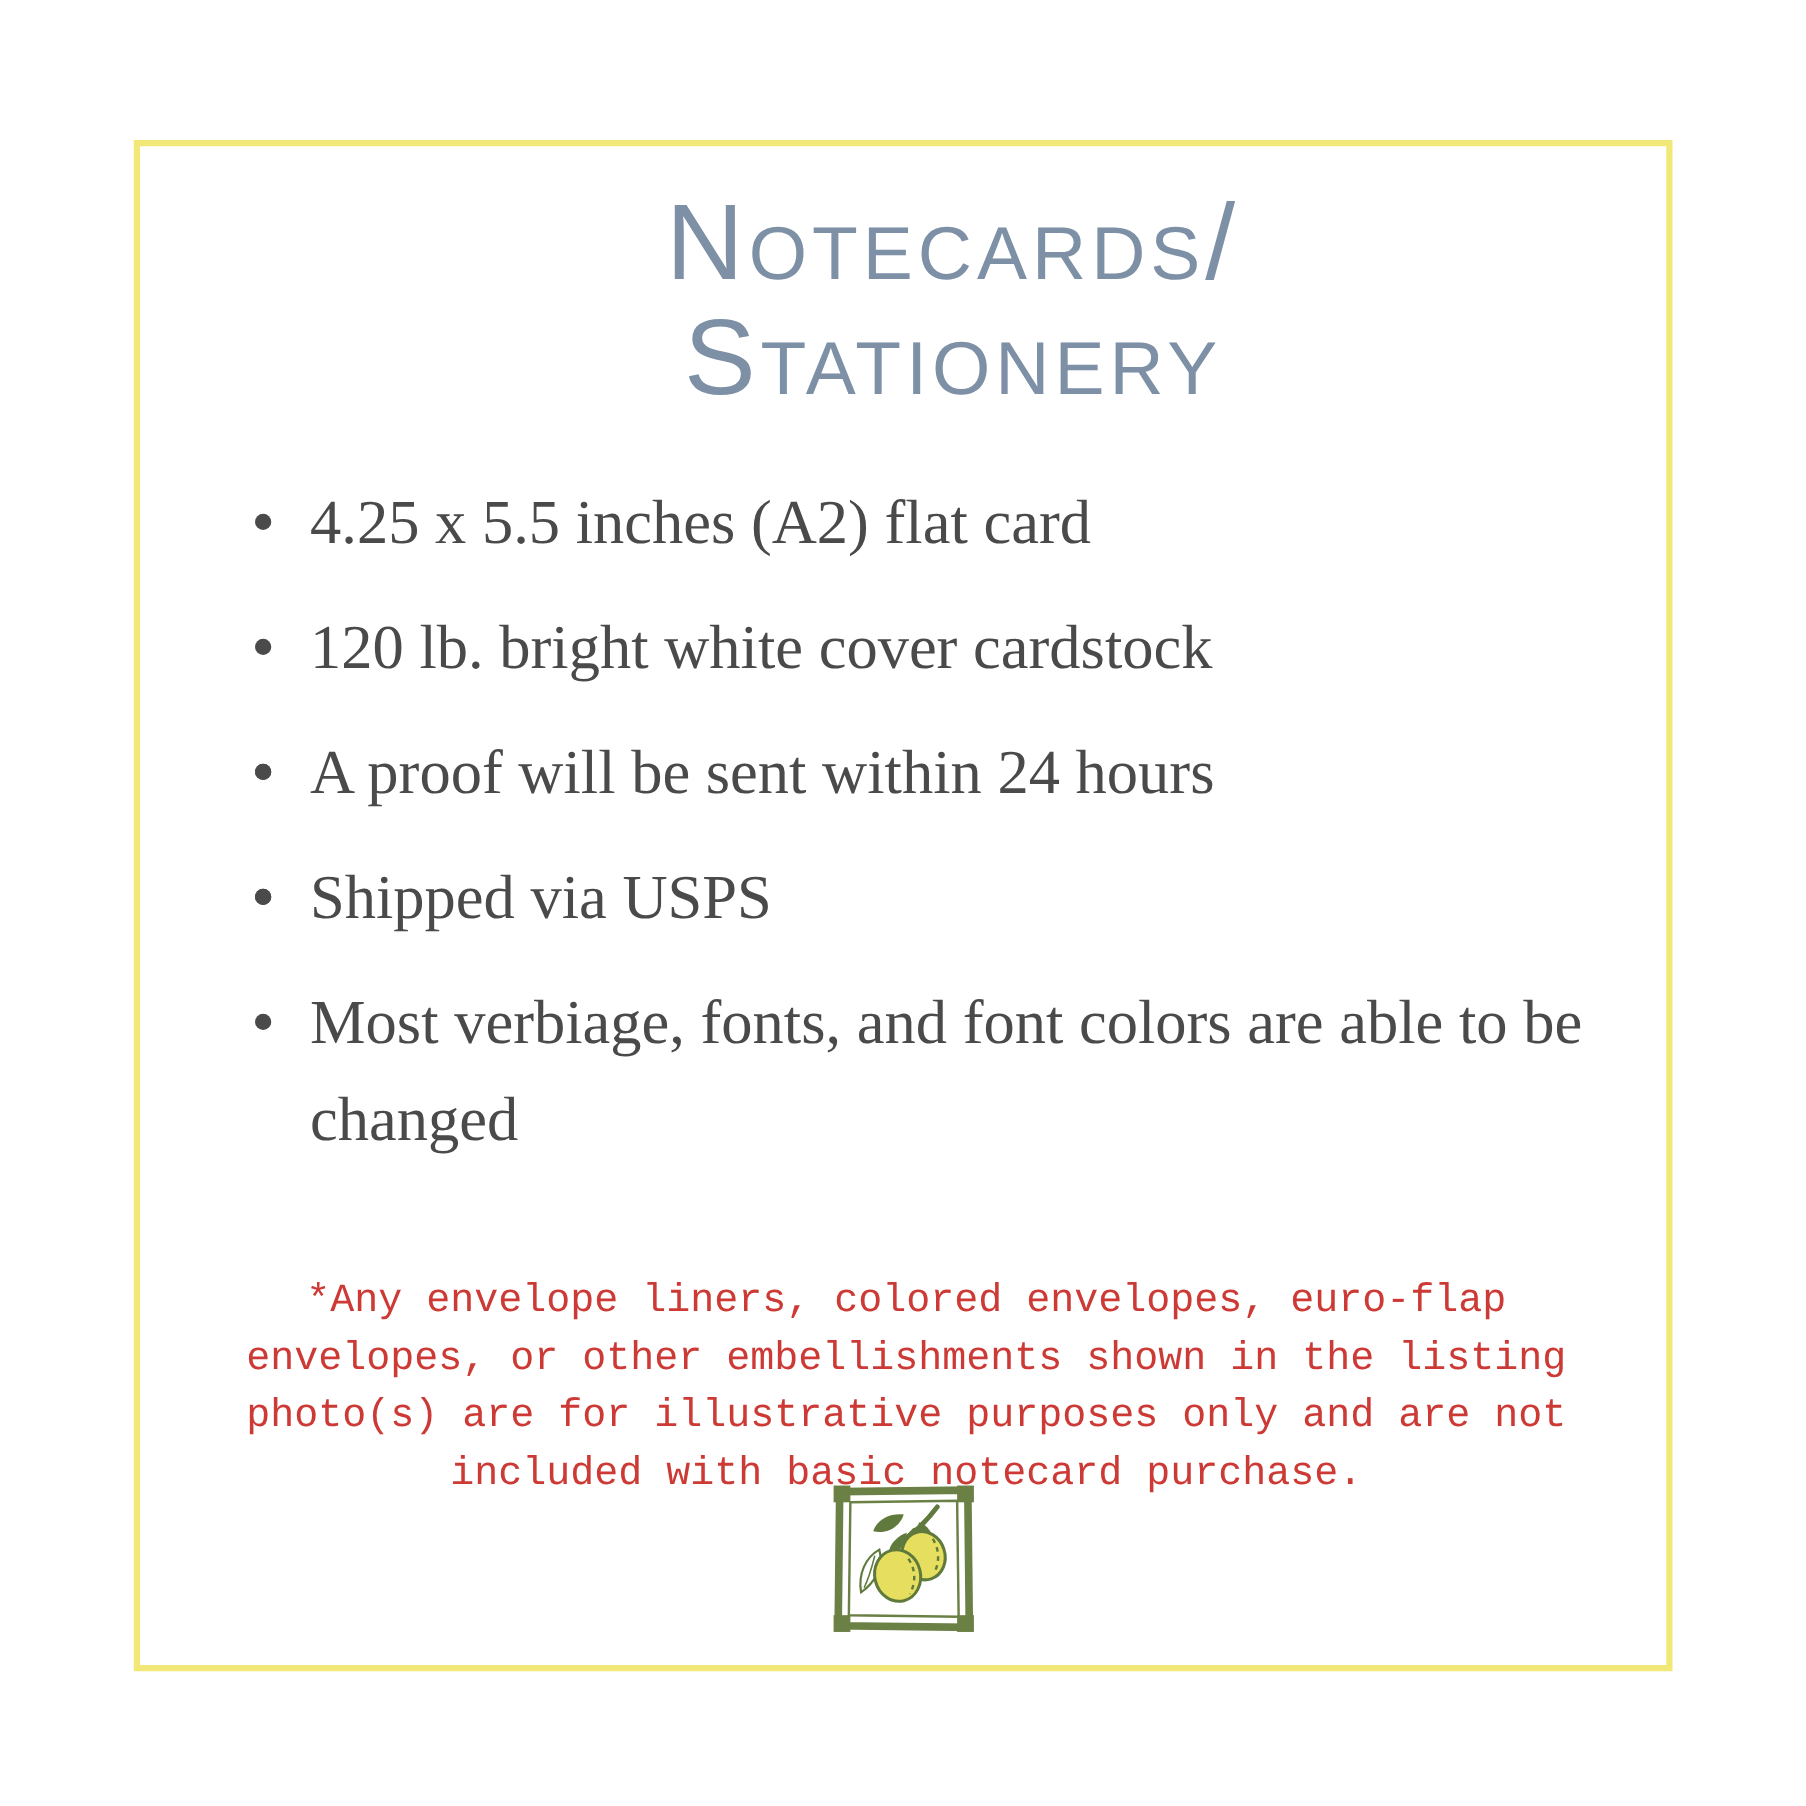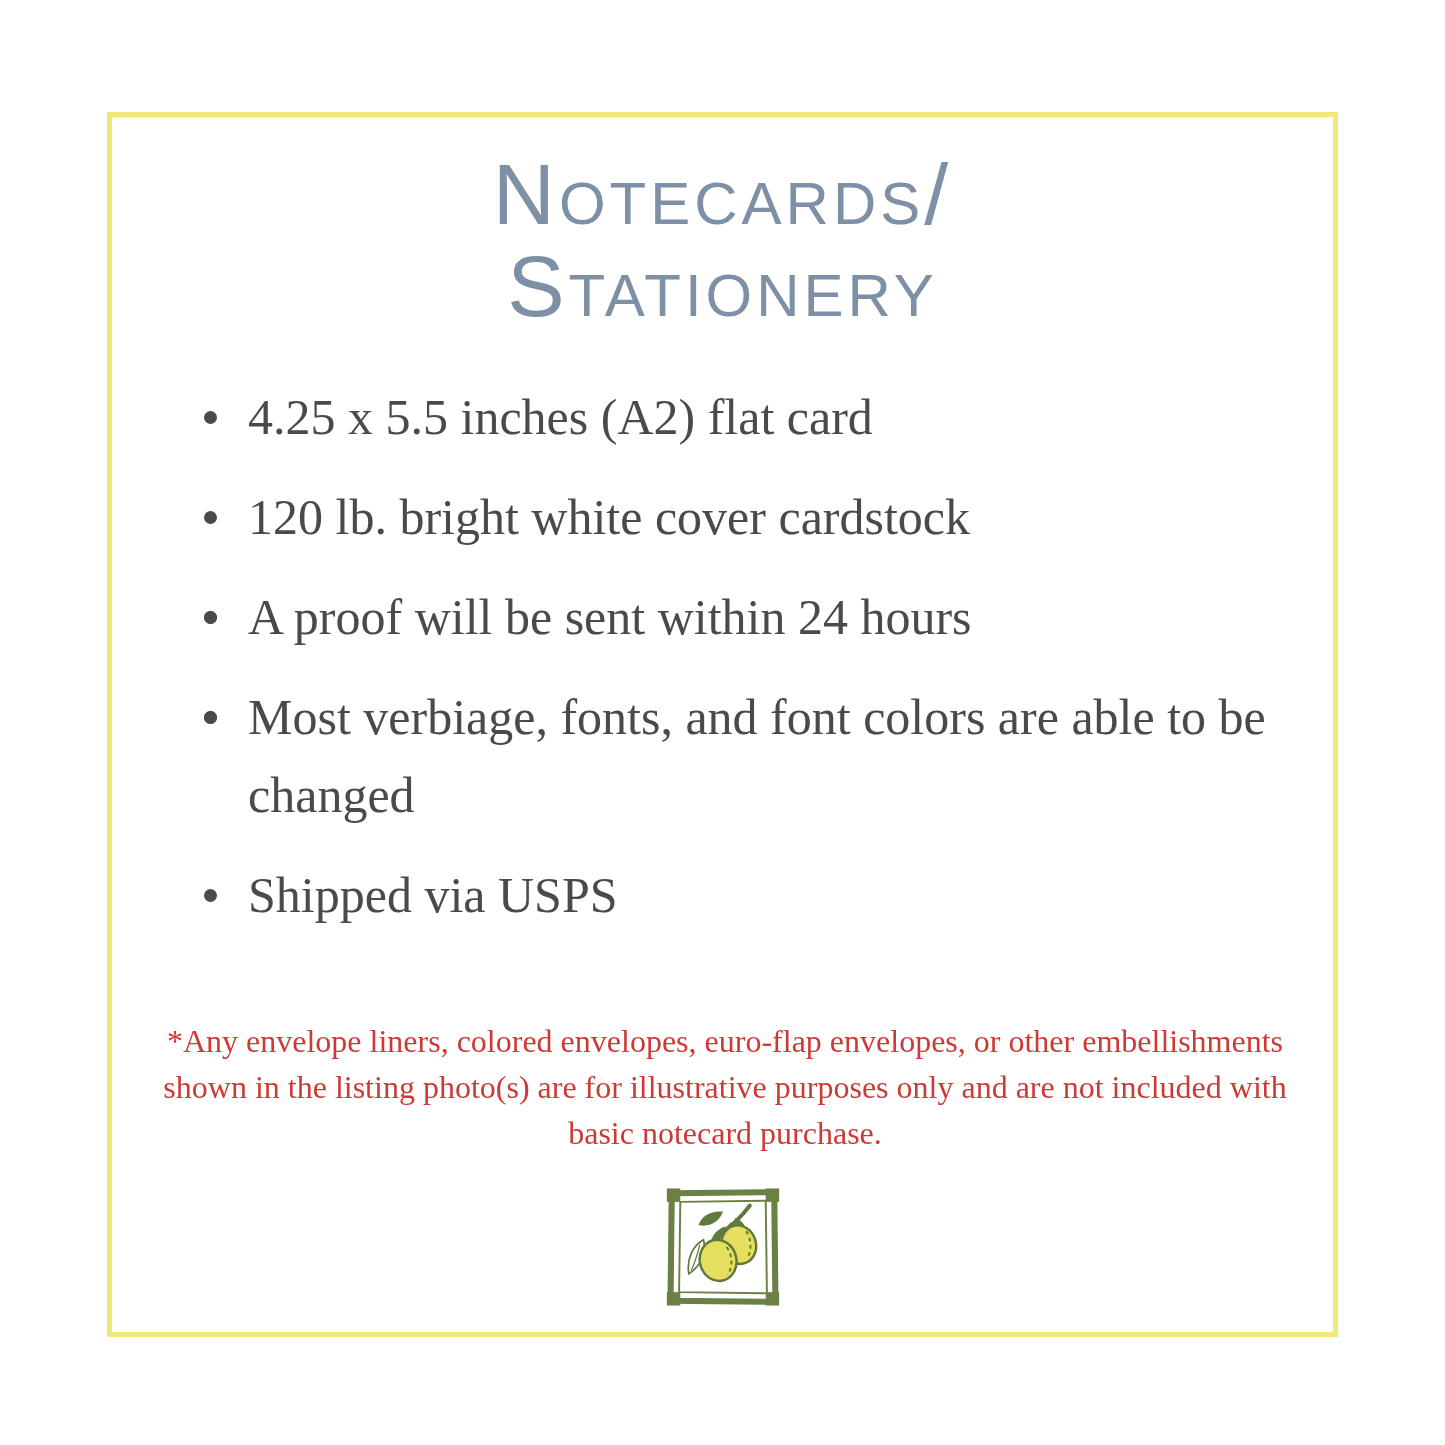--- a/index.html
+++ b/index.html
@@ -34,20 +34,21 @@
     width: 1231px;
     text-align: center;
     color: #7d90a6;
     font-family: "Liberation Sans", sans-serif;
     font-weight: 400;
     font-size: 86px;
     line-height: 92px;
     letter-spacing: 4px;
     font-variant: small-caps;
     white-space: pre-line;
+    padding-left: 40px;
   }
   .bullet-list {
     position: absolute;
     left: 196px;
     top: 378px;
     width: 1090px;
     margin: 0;
     padding: 0;
     list-style: none;
   }
@@ -69,21 +70,21 @@
     border-radius: 50%;
     background: #4a4a4a;
   }
   .disclaimer {
     position: absolute;
     left: 160px;
     top: 1018px;
     width: 1130px;
     text-align: center;
     color: #cd3a35;
-    font-family: Liberation Serif, serif;
+    font-family: Liberation Mono, monospace;
     font-size: 32px;
     line-height: 46px;
   }
   .logo-wrap {
     position: absolute;
     left: 0;
     top: 1186px;
     width: 1445px;
     display: flex;
     justify-content: center;
@@ -118,25 +119,25 @@
     </li>
     <li class="bullet-item">
       <span class="dot"></span>
       <span>A proof will be sent within 24 hours</span>
     </li>
     <li class="bullet-item">
       <span class="dot"></span>
     </li>
     <li class="bullet-item">
       <span class="dot"></span>
-      <span>Most verbiage, fonts, and font colors are able to be changed</span>
+      <span>Shipped via USPS</span>
     </li>
     <li class="bullet-item">
       <span class="dot"></span>
-      <span>Shipped via USPS</span>
+      <span>Most verbiage, fonts, and font colors are able to be changed</span>
     </li>
   </ul>
 
   <div class="disclaimer">*Any envelope liners, colored envelopes, euro-flap envelopes, or other embellishments shown in the listing photo(s) are for illustrative purposes only and are not included with basic notecard purchase.</div>
 
   <div class="logo-wrap">
     <svg class="logo" viewBox="0 0 100 100">
 
       <path d="M8 6 L92 5 L93 95 L7 94 Z" fill="none" stroke="#6b8045" stroke-width="5"></path>
 

